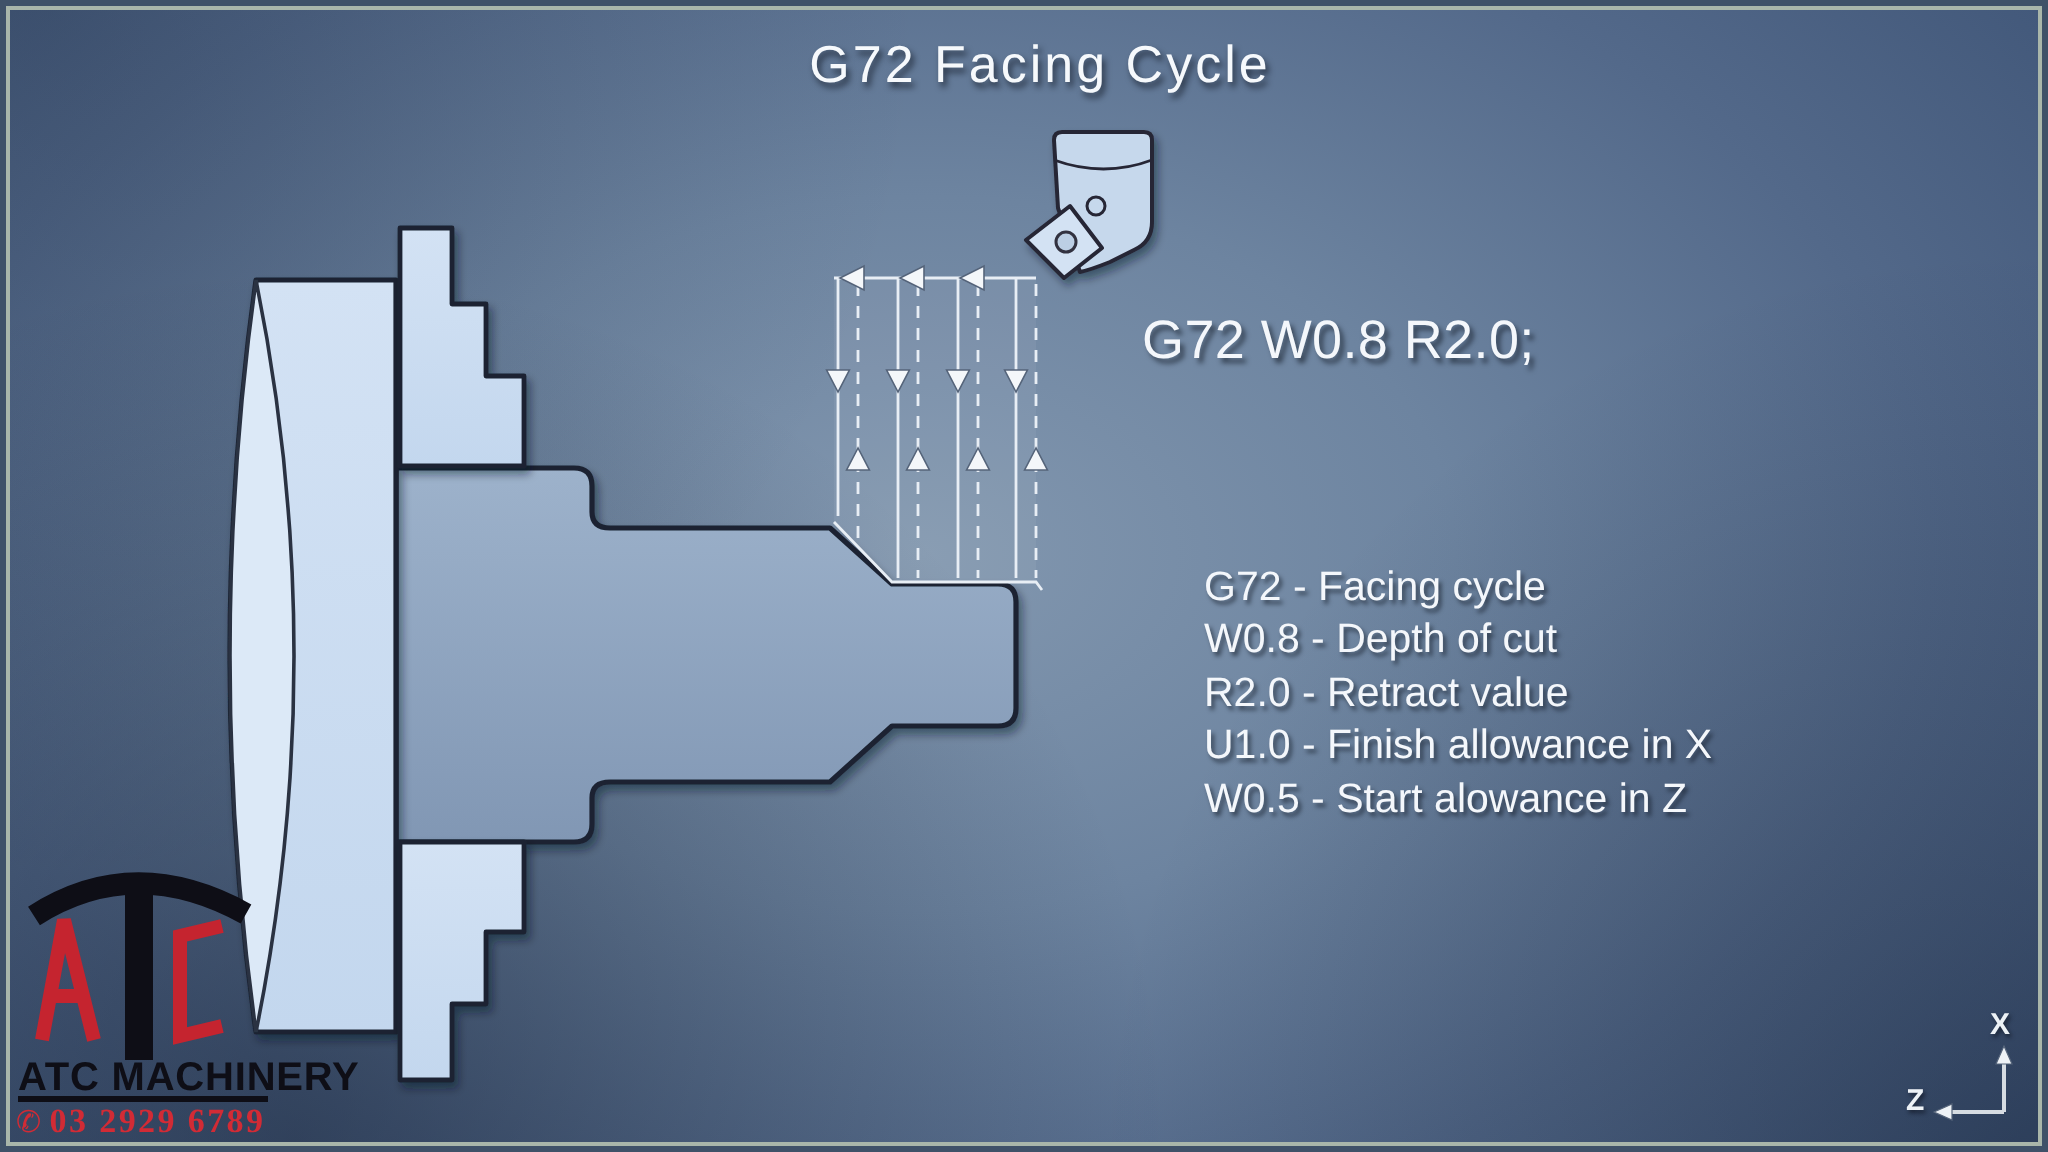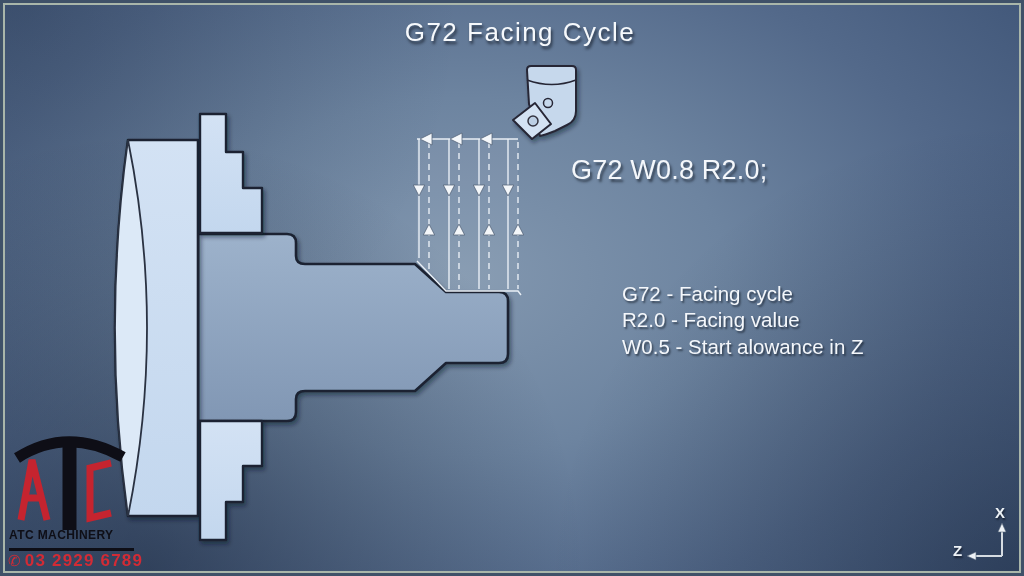--- a/index.html
+++ b/index.html
@@ -29,37 +29,37 @@
     color:#f4f7fb;font-size:27px;letter-spacing:0.2px;
     text-shadow:2px 2.5px 2.5px rgba(8,12,22,0.55);
     text-align:right;
   }
   .code-line{white-space:pre;height:33px;line-height:33px;}
   .explain{
     position:absolute;left:602px;top:281px;
     color:#f4f7fb;font-size:20.5px;
     text-shadow:1.5px 2px 2px rgba(8,12,22,0.55);
   }
-  .explain-line{white-space:pre;height:26.4px;line-height:26.4px;margin-left:20px;}
+  .explain-line{white-space:pre;height:26.4px;line-height:26.4px;}
   .axis-label{
     position:absolute;color:#edf2f6;font-size:15px;font-weight:bold;
     text-shadow:1px 1.5px 2px rgba(8,12,22,0.6);
   }
   .axis-x{left:995px;top:504px;}
   .axis-z{left:953px;top:542px;}
   .axis-svg{left:958px;top:498px;width:60px;height:64px;}
   .logo-svg{left:6px;top:424px;width:132px;height:112px;}
   .logo-name{
     position:absolute;left:9px;top:528px;width:200px;
-    color:#0e0e16;font-size:12px;font-weight:bold;letter-spacing:0.4px;
+    color:#0e0e16;font-size:20px;font-weight:bold;letter-spacing:0.4px;
   }
   .logo-underline{position:absolute;left:9px;top:548px;width:125px;height:2.5px;background:#0e0e16;}
   .logo-phone{
     position:absolute;left:8px;top:551px;width:220px;
-    color:#d22b35;font-size:17px;font-weight:bold;letter-spacing:1.2px;
+    color:#d22b35;font-size:17px;font-weight:bold;letter-spacing:1.2px;font-family:Liberation Serif, serif;
   }
   .phone-glyph{font-size:15px;font-weight:normal;margin-right:3px;}
 </style>
 </head>
 <body>
 
 <div class="stage">
   <div class="frame"></div>
 
   <svg class="machine-svg" viewBox="0 0 1024 576" xmlns="http://www.w3.org/2000/svg">
@@ -135,21 +135,23 @@
   </svg>
 
   <div class="title">G72 Facing Cycle</div>
 
   <div class="code">
     <div class="code-line">G72 W0.8 R2.0;</div>
   </div>
 
   <div class="explain">
     <div class="explain-line">G72 - Facing cycle</div>
-    <div class="explain-line">R2.0 - Facing value</div>
+    <div class="explain-line">W0.8 - Depth of cut</div>
+    <div class="explain-line">R2.0 - Retract value</div>
+    <div class="explain-line">U1.0 - Finish allowance in X</div>
     <div class="explain-line">W0.5 - Start alowance in Z</div>
   </div>
 
   <svg class="axis-svg" viewBox="0 0 60 64" xmlns="http://www.w3.org/2000/svg">
     <path d="M 44,58 V 32 M 44,58 H 18" fill="none" stroke="#d6dce2" stroke-width="2"></path>
     <polygon points="44,25 40,34 48,34" fill="#eef2f6" stroke="#55647a" stroke-width="0.6"></polygon>
     <polygon points="9,58 18,54 18,62" fill="#eef2f6" stroke="#55647a" stroke-width="0.6"></polygon>
   </svg>
   <div class="axis-label axis-x">X</div>
   <div class="axis-label axis-z">Z</div>

